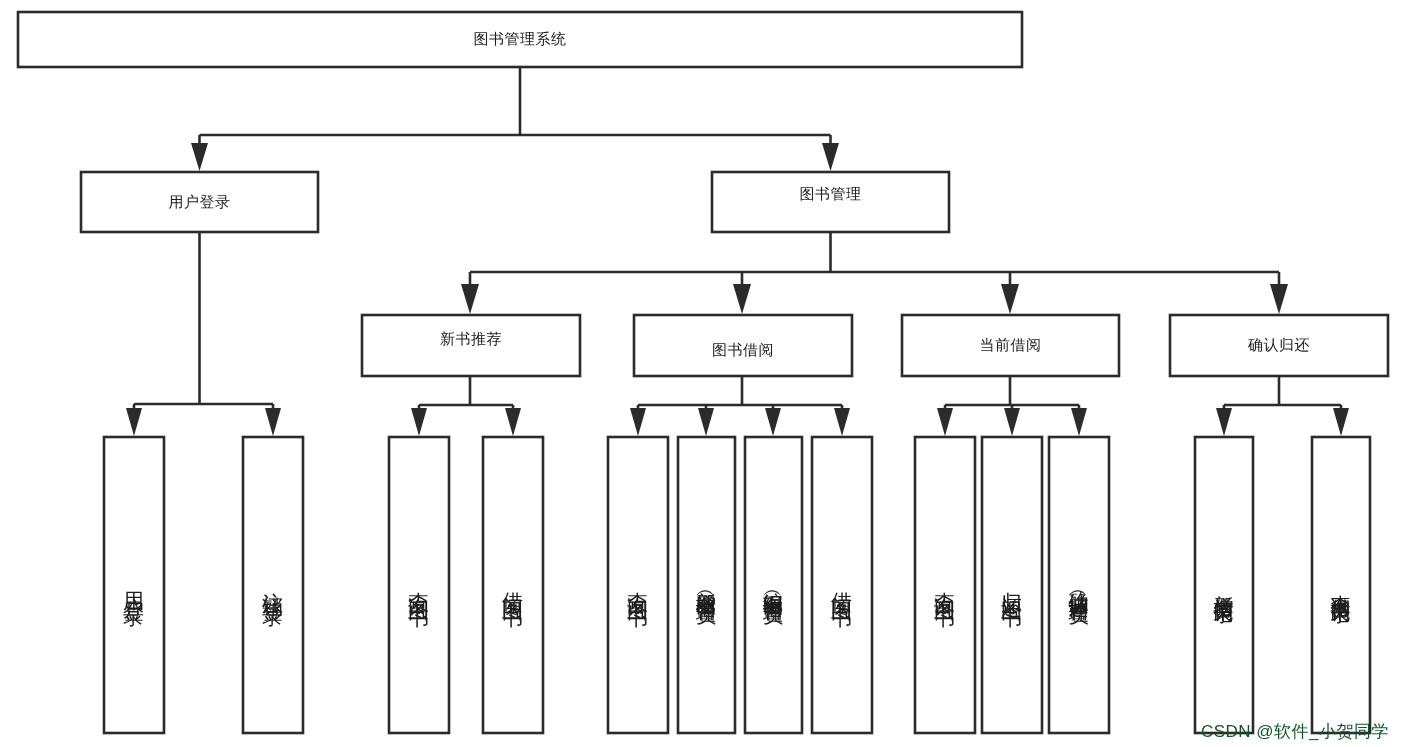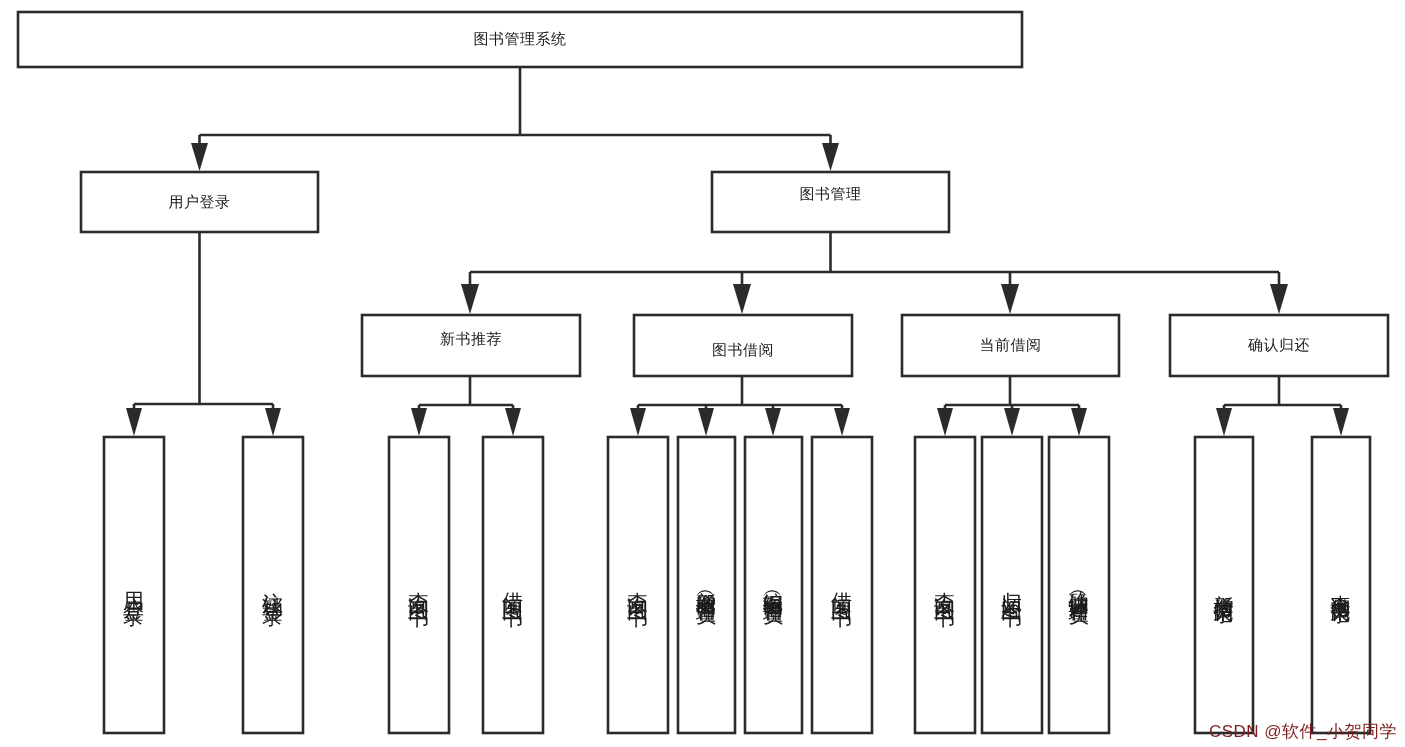--- a/index.html
+++ b/index.html
@@ -65,24 +65,24 @@
     letter-spacing: 5px;
     line-height: 1.0;
     white-space: nowrap;
   }
   .node-label.vertical.tight {
     letter-spacing: 2px;
     font-size: 20px;
   }
   .watermark {
     position: absolute;
-    right: 8px;
+    right: 16px;
     bottom: 4px;
     font-size: 17px;
-    color: #7f1d1d;
+    color: #14532d;
     font-family: "Liberation Sans", "DejaVu Sans", sans-serif;
     white-space: nowrap;
     letter-spacing: 0.5px;
   }
 </style>
 </head>
 <body>
 
 <div id="diagram-root">
 

